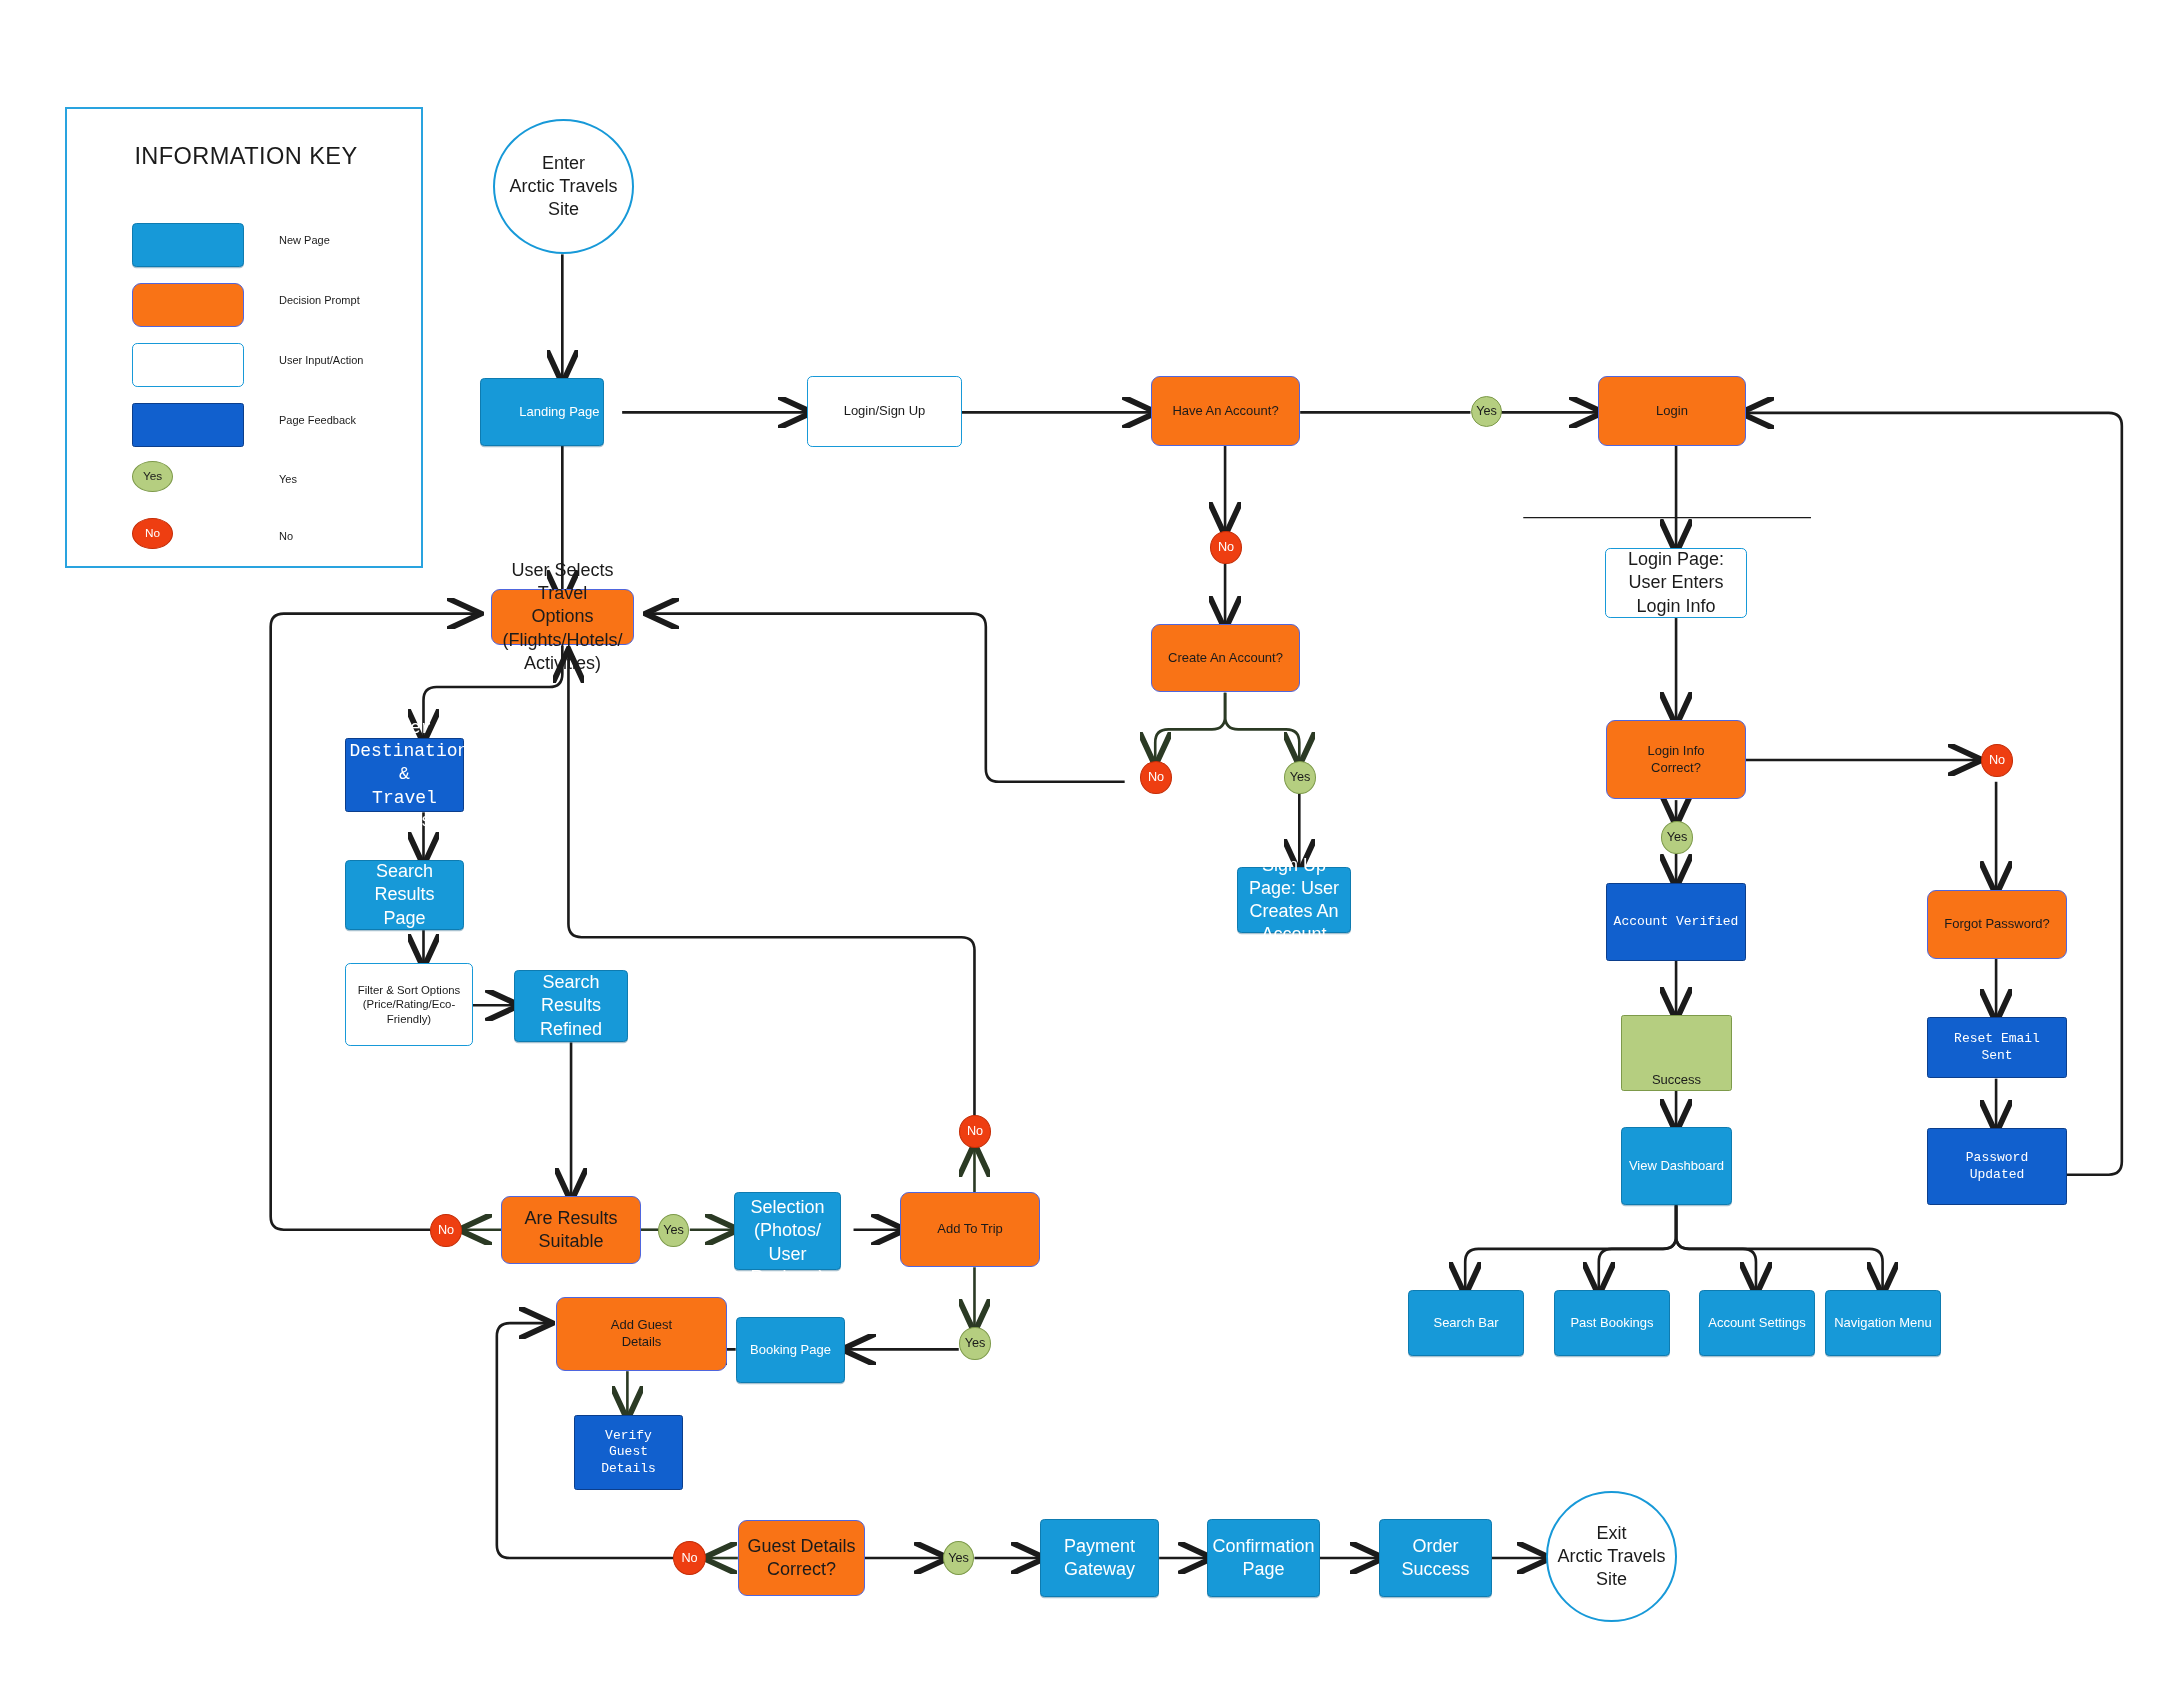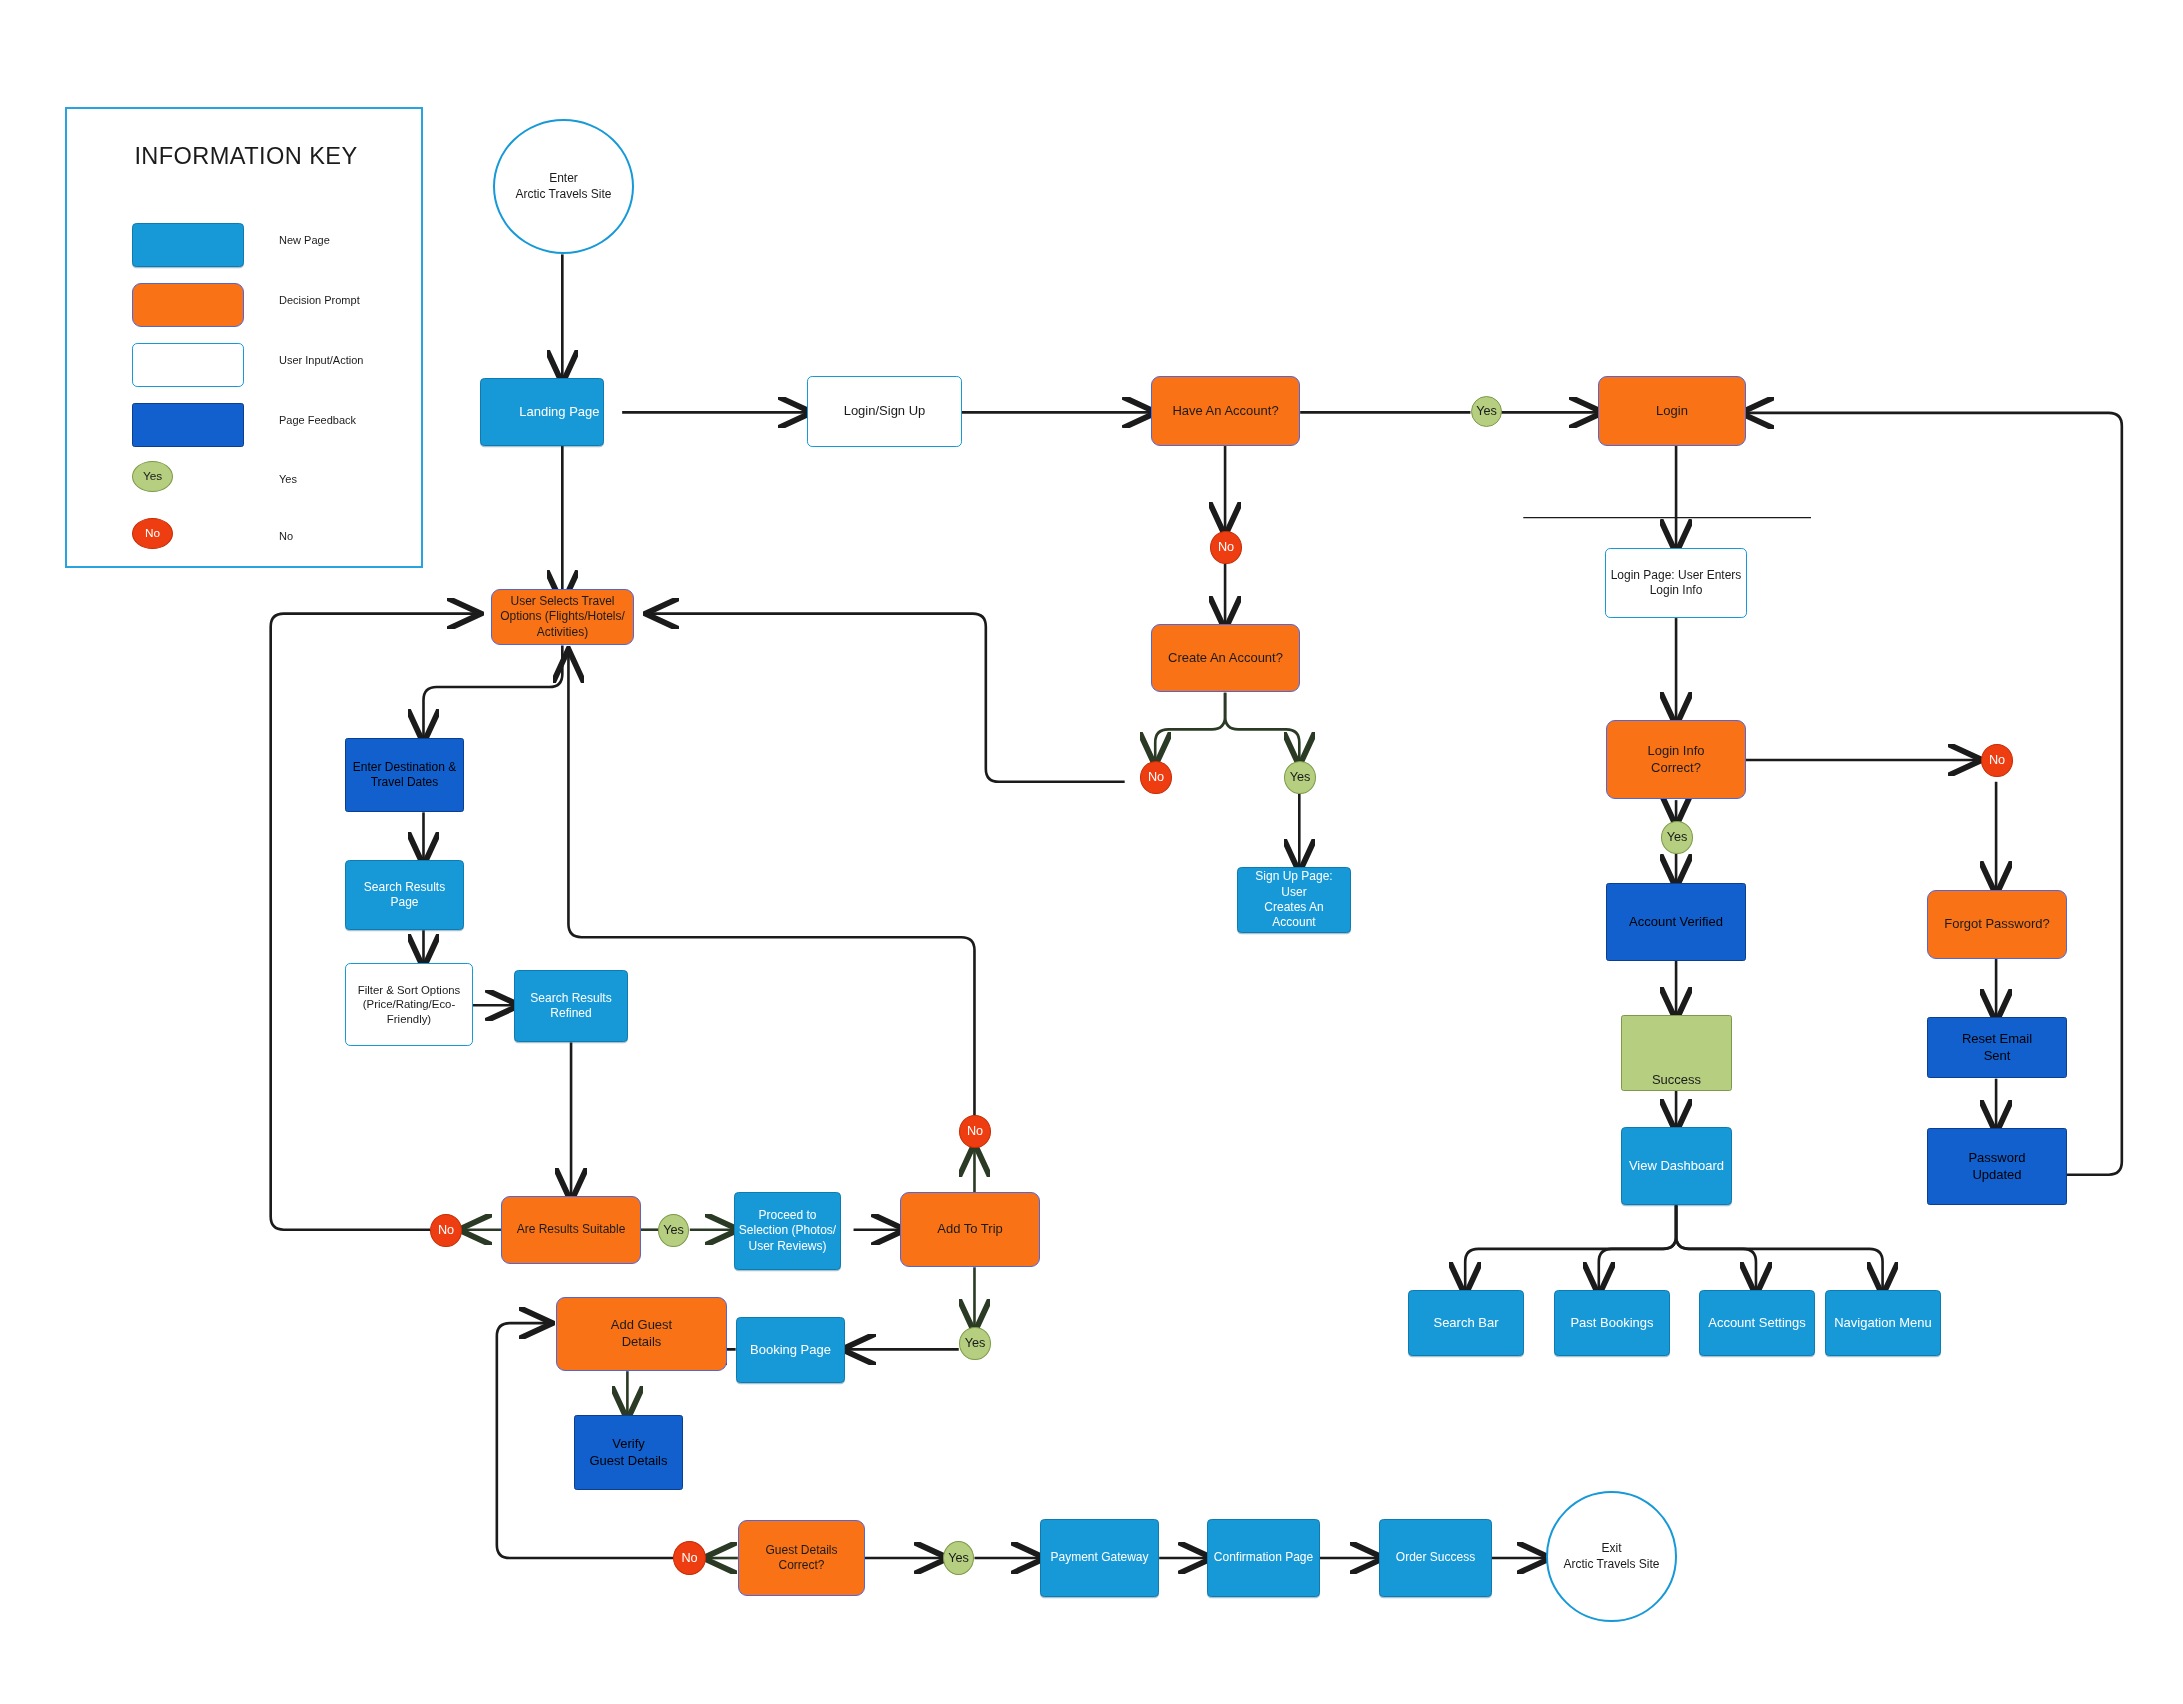--- a/index.html
+++ b/index.html
@@ -50,21 +50,22 @@
   .s-input {
     background: #ffffff;
     border: 1.7px solid #1799D8;
     border-radius: 5.2px;
     color: #1b1b1b;
   }
   .s-feedback {
     background: #1160CE;
     border: 1.3px solid #0B3E8C;
     border-radius: 2.6px;
-    color: #000000;
+    color: #ffffff;
+    font-family: Liberation Mono, monospace;
   }
   .s-success {
     background: #B5CE80;
     border: 1.3px solid #7D9A4A;
     border-radius: 2.6px;
     color: #1b1b1b;
     align-items: flex-end;
   }
   .s-yes {
     background: #B5CE80;
@@ -120,21 +121,21 @@
   }
   .legend-label {
     position: absolute;
     left: 212px; top: 18.3px;
     font-size: 11px;
     color: #1b1b1b;
   }
   .legend-label.small { top: 15px; }
 
   .f13 { font-size: 11.4px; }
-  .f14 { font-size: 12px; }
+  .f14 { font-size: 18px; }
   .f15 { font-size: 13px; }
   .fyn { font-size: 12.7px; }
 </style>
 </head>
 <body>
 
 <div id="canvas">
 
   <svg id="edges" viewBox="0 0 5023 3904">
     <defs>

